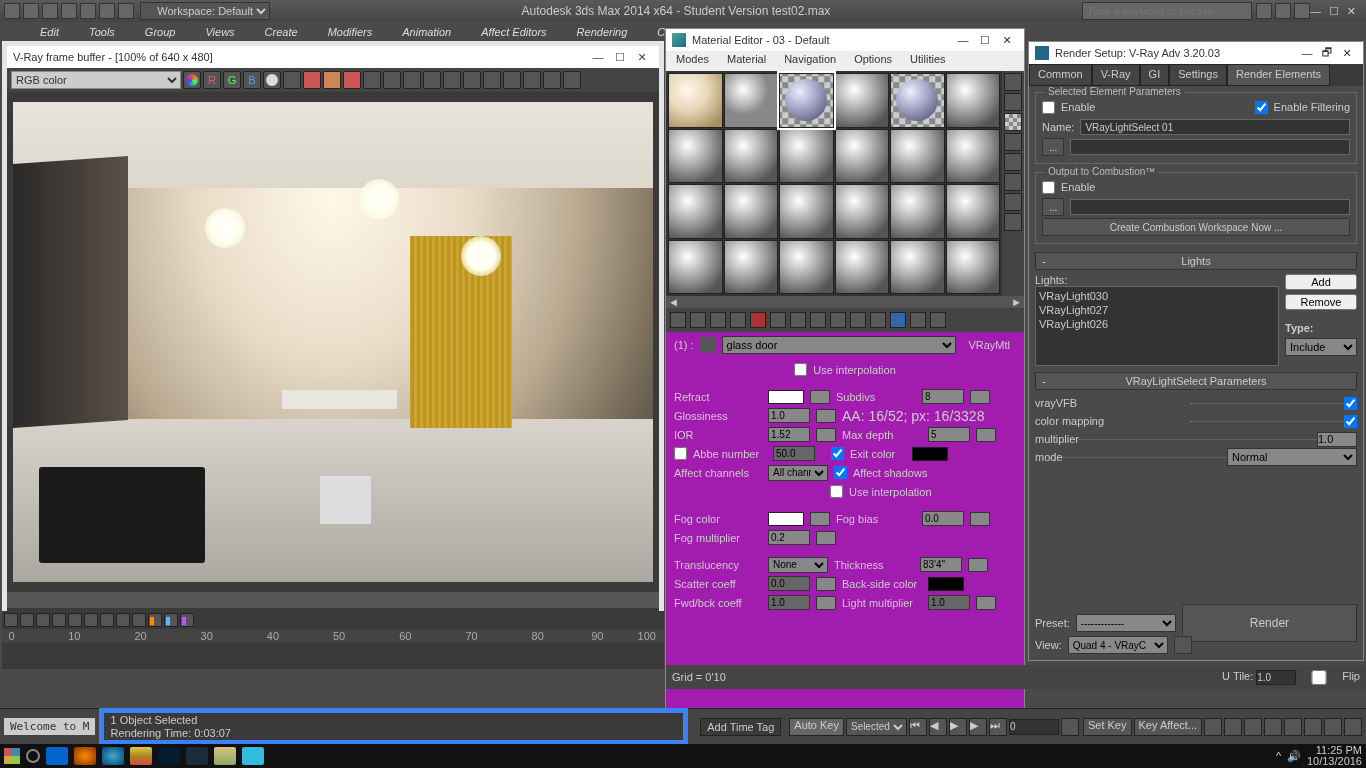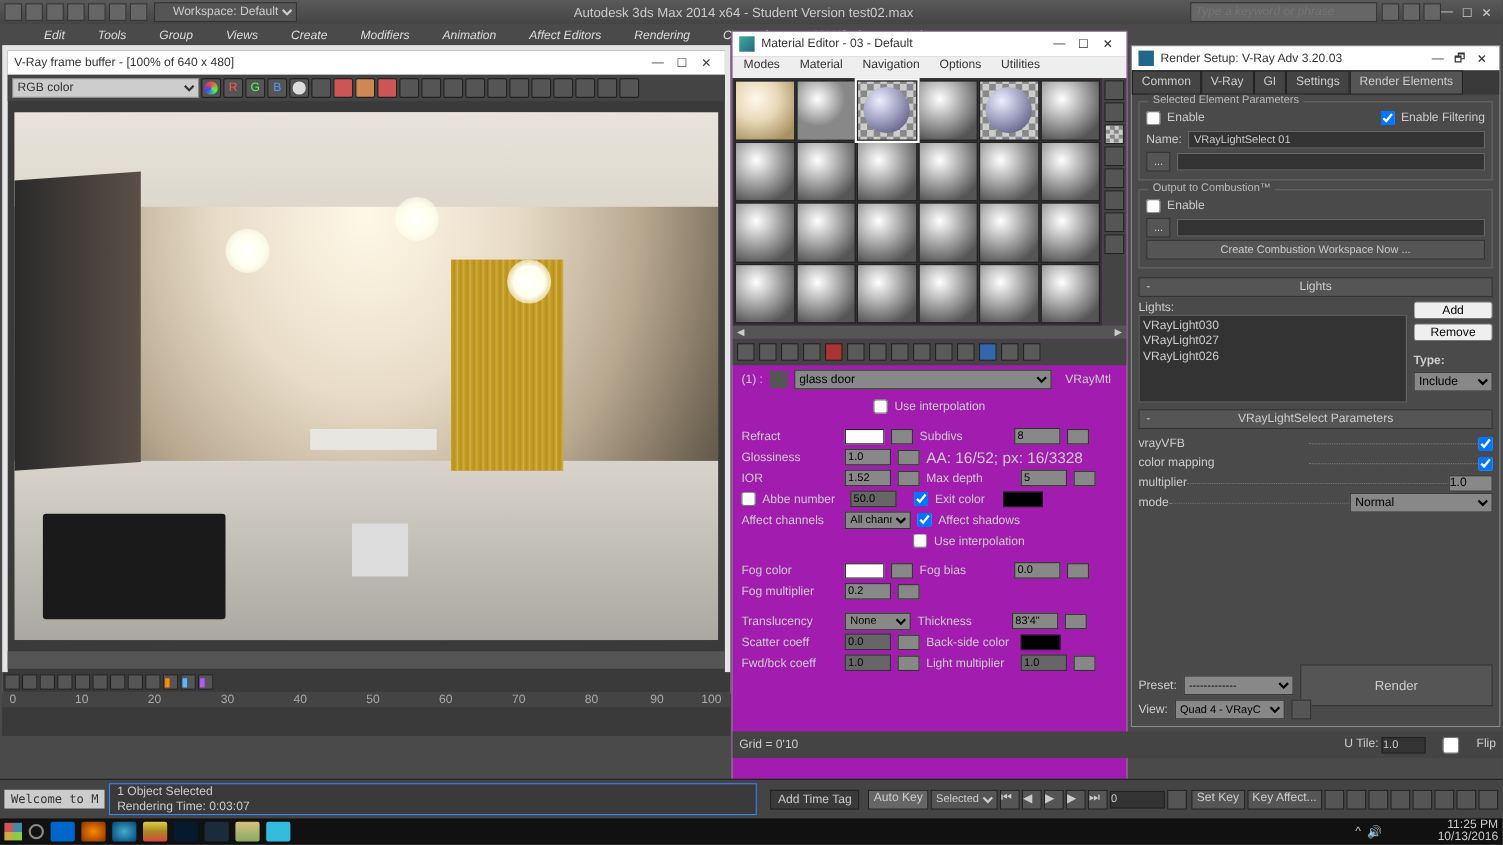--- a/index.html
+++ b/index.html
@@ -91,36 +91,36 @@
 
 .timeline { position: absolute; left: 2px; top: 611px; width: 662px; height: 58px; background: #3a3a3a; }
 .timeline .icons { display:flex; gap:2px; padding:2px;}
 .timeline .icons span{width:14px;height:14px;background:#555;border:1px solid #222;}
 .timeline .slider { height:14px; background:#555; margin:2px; position:relative;}
 .timeline .slider .thumb{position:absolute;left:0;width:60px;height:14px;background:#888;border:1px solid #333;font-size:9px;text-align:center;color:#000;}
 .timeline .ticks{height:14px;background:#444;position:relative;font-size:9px;color:#aaa;}
 .timeline .ticks span{position:absolute;top:1px;}
 .statusbar { position: absolute; left: 0; bottom: 24px; right: 0; height: 36px; background: #444; display: flex; align-items: center; gap: 4px; padding: 0 4px; border-top:1px solid #222;}
 .statusbar .welcome { background: #ccc; color: #333; padding: 2px 6px; font-family: monospace; font-size: 11px; }
-.statusbar .midbox { flex: 1; background: #3a3a3a; border: 1px solid #3b82f6; padding: 1px 6px; font-size: 10px; display:flex;flex-direction:column;gap:1px;}
+.statusbar .midbox { flex: 1; background: #3a3a3a; border: 5px solid #3b82f6; padding: 1px 6px; font-size: 10px; display:flex;flex-direction:column;gap:1px;}
 .statusbar .right { display: flex; gap: 2px; align-items: center; }
 .statusbar .right span.btn{width:18px;height:18px;background:#555;border:1px solid #222;}
 .statusbar select{background:#555;color:#ccc;border:1px solid #222;height:18px;font-size:10px;}
 .statusbar input{background:#333;color:#ccc;border:1px solid #222;height:16px;width:50px;font-size:10px;}
 
 .taskbar { position: absolute; left: 0; bottom: 0; right: 0; height: 24px; background: #111; display: flex; align-items: center; padding: 0 4px; gap: 6px; }
 .taskbar .start { width: 16px; height: 16px; background: conic-gradient(#48a 0 25%,#8c4 0 50%,#ca4 0 75%,#c55 0 100%);}
 .taskbar .tbicon { width: 22px; height: 18px; background: #333; border-radius: 2px; }
 .taskbar .tbicon.c1{background:#06c;} .taskbar .tbicon.c2{background:radial-gradient(#f80,#830);}
 .taskbar .tbicon.c3{background:radial-gradient(#4ac,#047);} .taskbar .tbicon.c4{background:linear-gradient(#dc4,#a82,#d44);}
 .taskbar .tbicon.c5{background:#051a2e;} .taskbar .tbicon.c6{background:#1a2b3c;}
 .taskbar .tbicon.c7{background:linear-gradient(#d8c080,#8a6);} .taskbar .tbicon.c8{background:#3bd;}
 .taskbar .tbicon.c0{background:#222;border:1px solid #444;}
 .taskbar .sp { flex: 1; }
-.taskbar .clock { color: #ccc; font-size: 10px; text-align: right; line-height: 11px; margin-left: 44px; }
+.taskbar .clock { color: #ccc; font-size: 10px; text-align: right; line-height: 11px; }
 .extra-row{position:absolute;left:666px;top:665px;right:0;height:24px;background:#444;display:flex;align-items:center;gap:6px;padding:0 6px;font-size:10px;}
 .extra-row .seg{display:flex;align-items:flex-start;gap:3px;}
 .extra-row input{background:#333;border:1px solid #222;color:#ccc;width:40px;height:15px;font-size:10px;}
 </style>
 </head>
 <body>
 
 <div class="titlebar">
   <div class="icons">
     <span></span>

